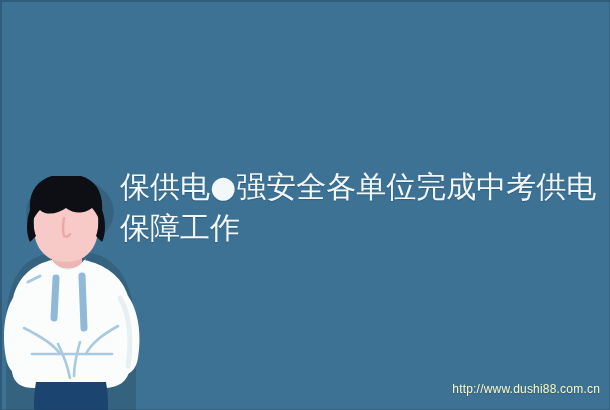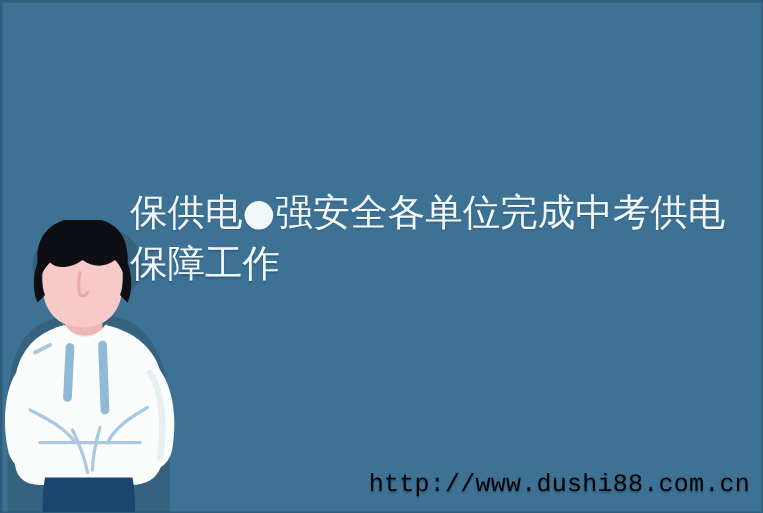--- a/index.html
+++ b/index.html
@@ -28,41 +28,41 @@
     box-shadow: inset 2px 2px 0 0 rgba(30, 66, 92, 0.45),
                 inset -1px -1px 0 0 rgba(30, 66, 92, 0.25);
   }
 
   
   #headline {
     position: absolute;
     left: 104px;
     top: 150px;
     width: 478px;
-    margin: 0;
+    margin: 16px;
     color: #f2f7fa;
     font-size: 30px;
     line-height: 41px;
     font-weight: 400;
     letter-spacing: 0px;
     font-family: "DejaVu Sans", "Liberation Sans", sans-serif;
     white-space: pre-wrap;
     text-shadow: 0 1px 1px rgba(24, 58, 82, 0.35);
   }
 
   
   #watermark {
     position: absolute;
     right: 10px;
     bottom: 12px;
-    color: #000000;
-    font-size: 20px;
+    color: #fef9c3;
+    font-size: 12px;
     line-height: 18px;
     letter-spacing: 0.2px;
-    font-family: Liberation Mono, monospace;
+    font-family: Liberation Sans, sans-serif;
     text-shadow: 0 1px 1px rgba(24, 58, 82, 0.4);
   }
 
   
   #illustration {
     position: absolute;
     left: 0;
     top: 176px;
     width: 150px;
     height: 234px;

